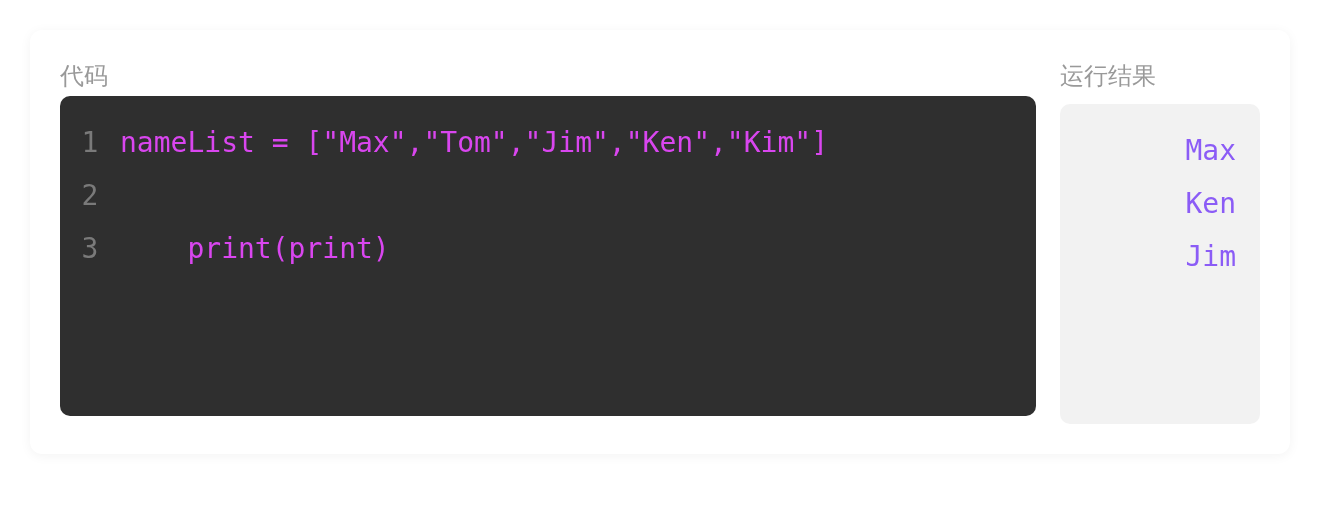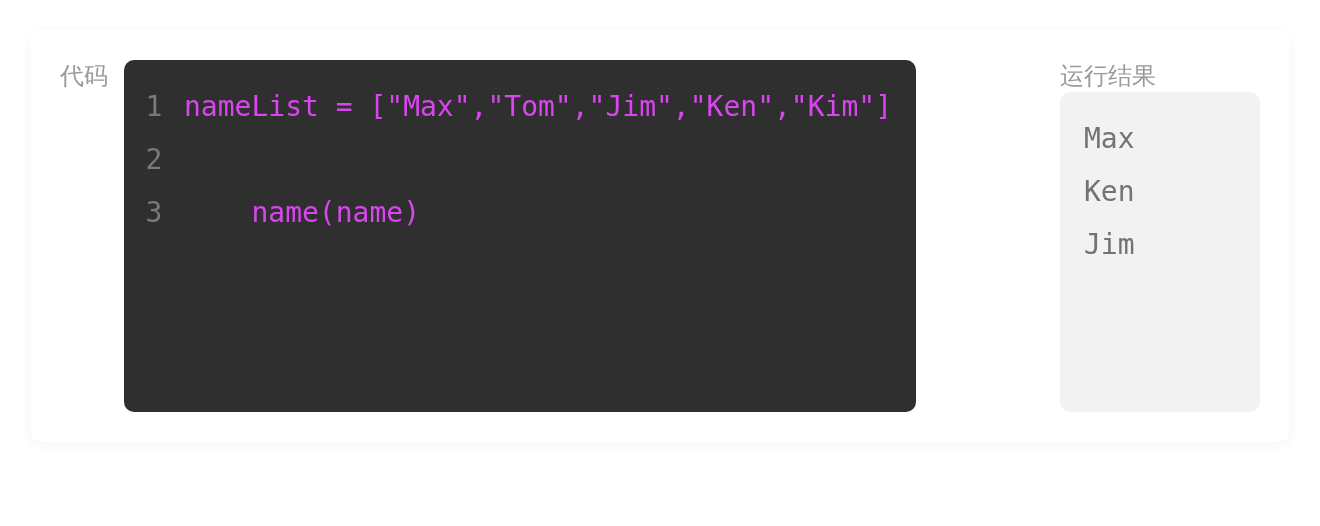--- a/index.html
+++ b/index.html
@@ -13,22 +13,22 @@
       background: #fff;
       border-radius: 12px;
       box-shadow: 0 2px 12px rgba(0,0,0,0.05);
       padding: 30px;
       display: flex;
       gap: 24px;
     }
     .code-section {
       flex: 1;
       display: flex;
-      flex-direction: row;
-      gap: 16px;
+      flex-direction: column;
+      gap: 4px;
     }
     .section-label {
       color: #999;
       font-size: 24px;
       font-weight: 400;
     }
     .code-block {
       background: #2f2f2f;
       border-radius: 10px;
       padding: 20px 0;
@@ -50,51 +50,53 @@
     }
     .code-content {
       color: #d946ef;
       white-space: pre;
       padding-right: 24px;
     }
     .result-section {
       width: 200px;
       display: flex;
       flex-direction: column;
+      gap: 12px;
     }
     .result-block {
       background: #f2f2f2;
       border-radius: 10px;
       padding: 20px 24px;
       min-height: 320px;
       font-family: "SF Mono", "Monaco", "Menlo", "Consolas", monospace;
       font-size: 28px;
       line-height: 1.9;
     }
     .result-line {
-      color: #737373;
+      color: #8b5cf6;
+      text-align: right;
     }
   </style>
 </head>
 <body>
 
 <div class="container">
   <div class="code-section">
     <div class="section-label">代码</div>
     <div class="code-block">
       <div class="code-line">
         <span class="line-number">1</span>
         <span class="code-content">nameList = ["Max","Tom","Jim","Ken","Kim"]</span>
       </div>
       <div class="code-line">
         <span class="line-number">2</span>
       </div>
       <div class="code-line">
         <span class="line-number">3</span>
-        <span class="code-content">    name(name)</span>
+        <span class="code-content">    print(print)</span>
       </div>
     </div>
   </div>
   <div class="result-section">
     <div class="section-label">运行结果</div>
     <div class="result-block">
       <div class="result-line">Max</div>
       <div class="result-line">Ken</div>
       <div class="result-line">Jim</div>
     </div>

